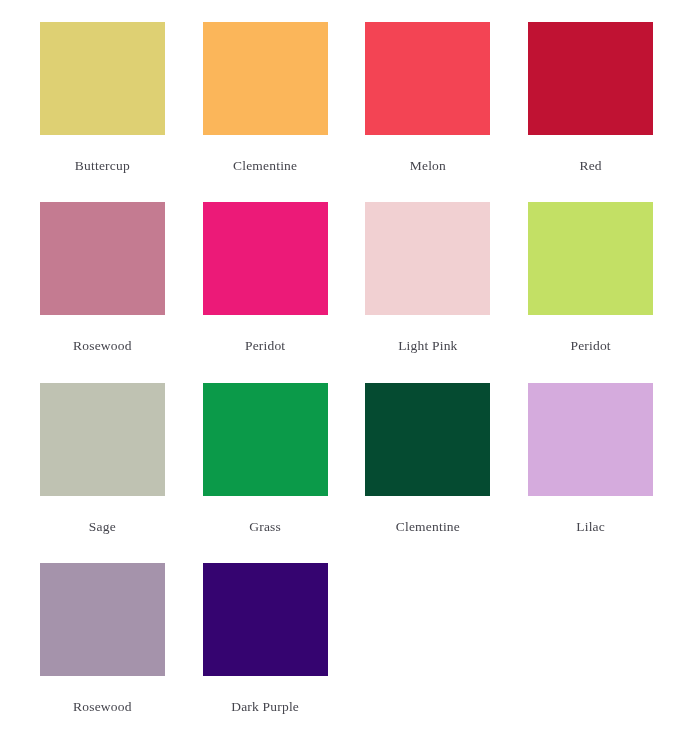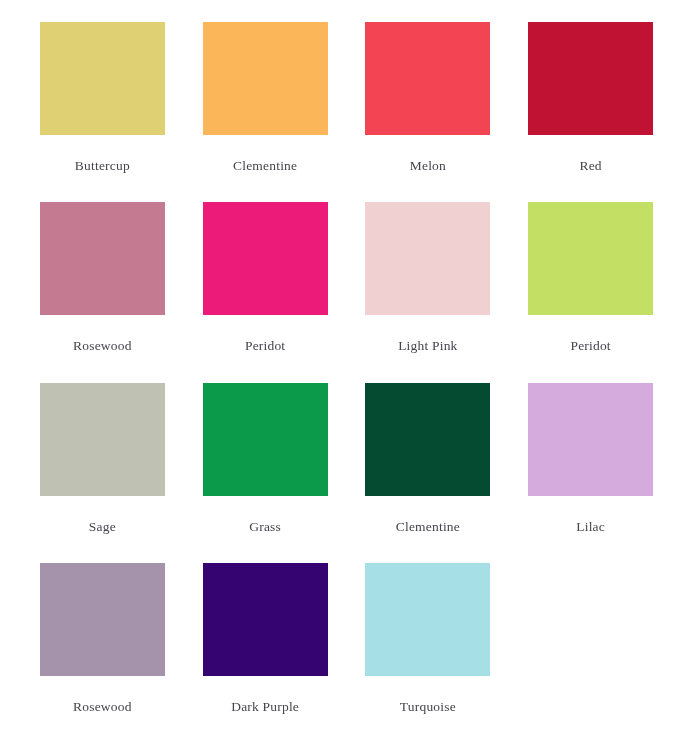--- a/index.html
+++ b/index.html
@@ -102,17 +102,13 @@
       <div class="swatch-label">Lilac</div>
     </div>
     <div class="swatch-cell">
       <div class="swatch-chip" style="background-color: rgb(165, 147, 171);"></div>
       <div class="swatch-label">Rosewood</div>
     </div>
     <div class="swatch-cell">
       <div class="swatch-chip" style="background-color: rgb(53, 4, 112);"></div>
       <div class="swatch-label">Dark Purple</div>
     </div>
-    <div class="swatch-cell">
-      <div class="swatch-chip" style="background-color: rgb(166, 223, 230);"></div>
-      <div class="swatch-label">Turquoise</div>
-    </div>
   </div>
 
 </body></html>

